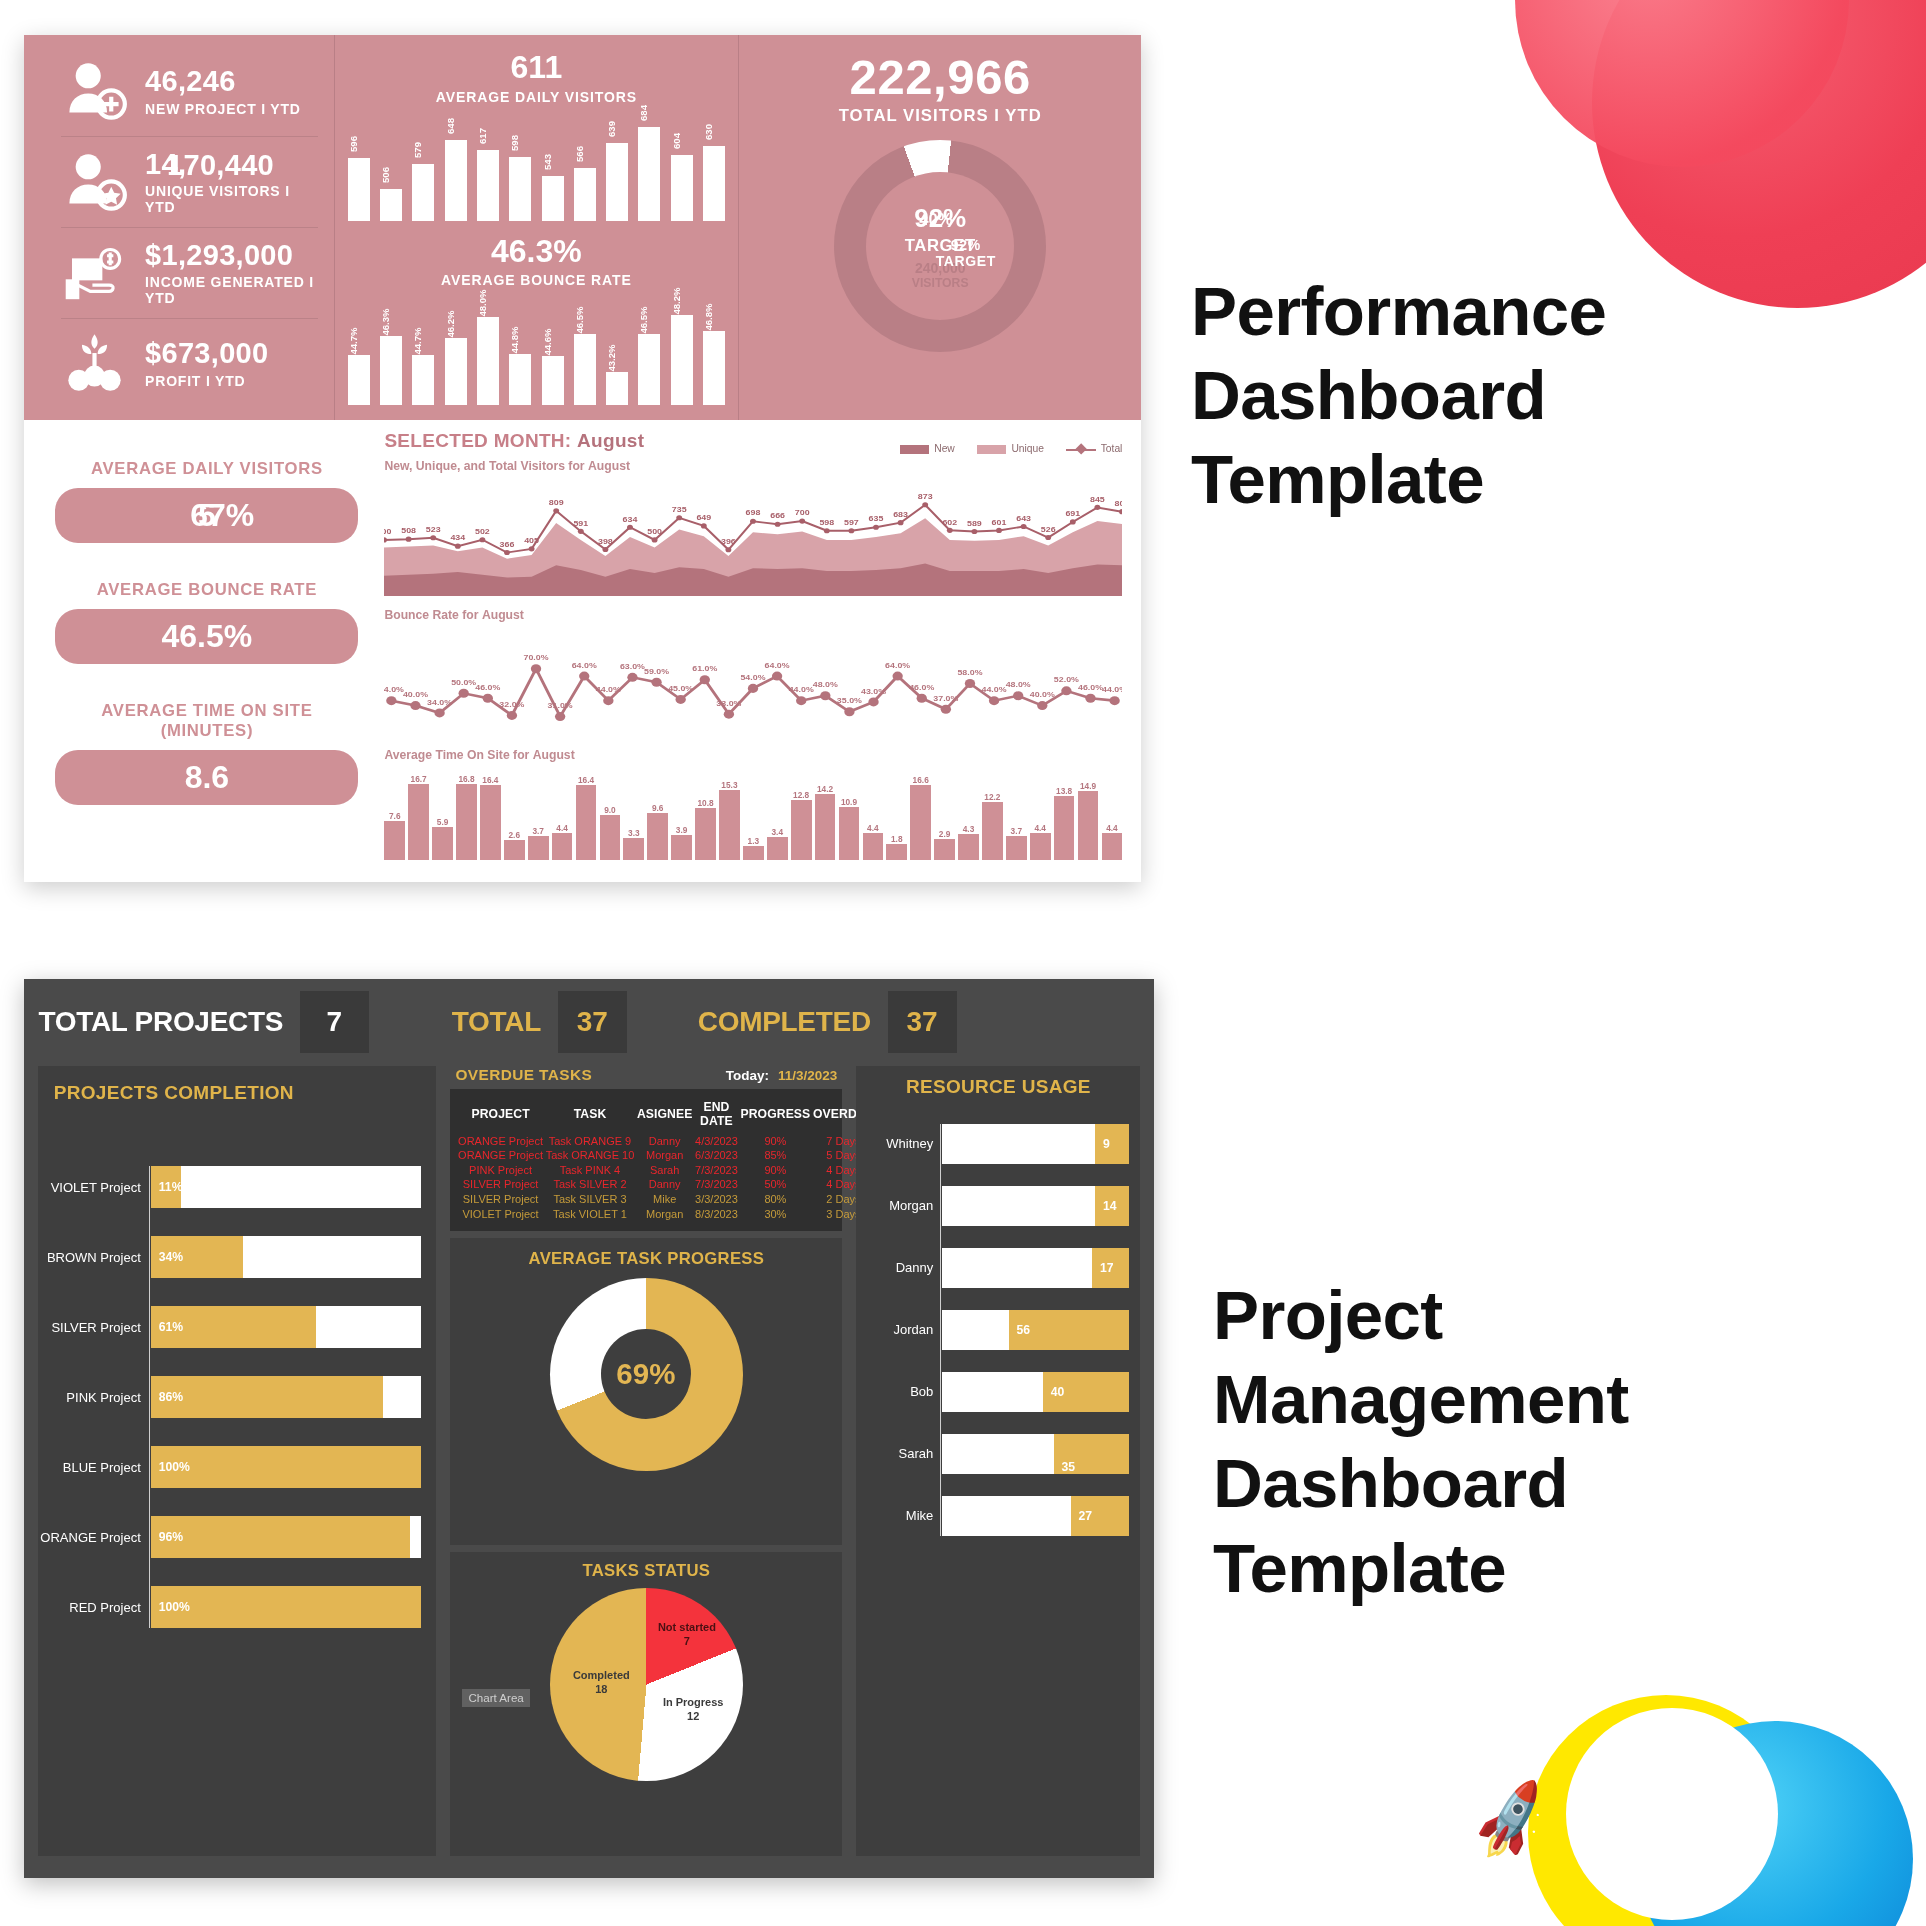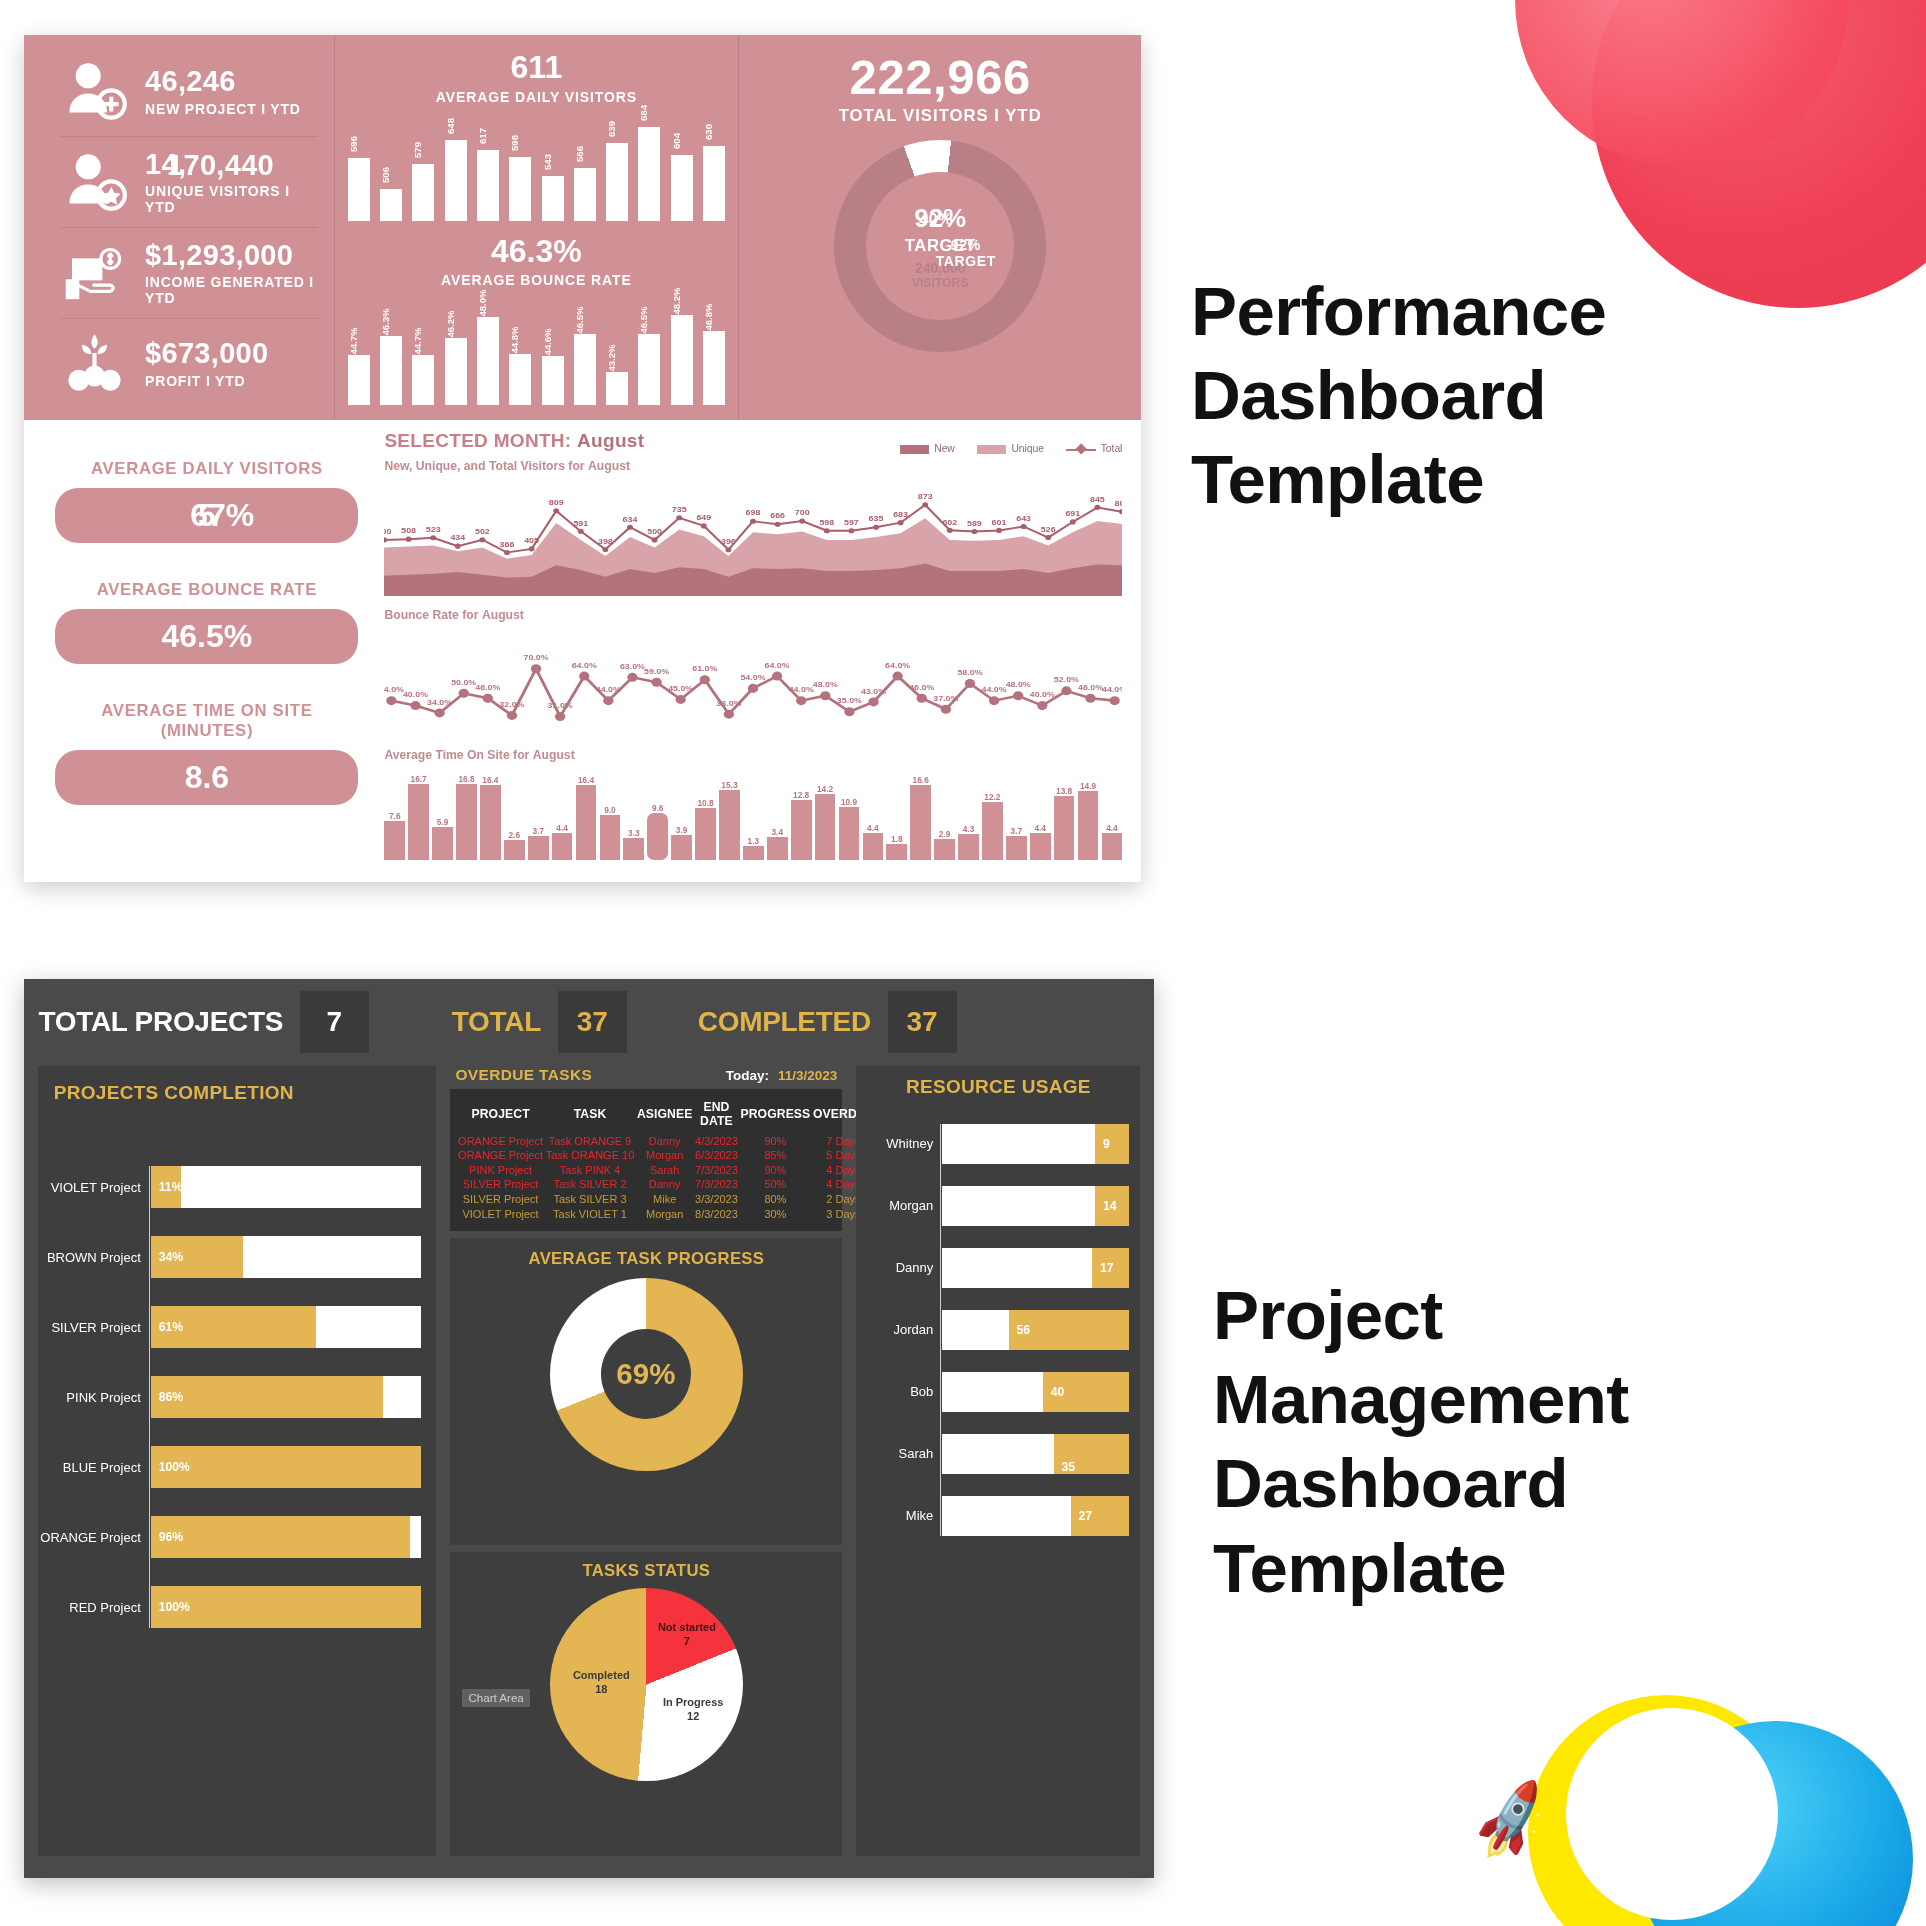--- a/index.html
+++ b/index.html
@@ -608,21 +608,21 @@
           </div>
           <div class="b2" style="height: 75px;">
             <em>16.4</em>
           </div>
           <div class="b2" style="height: 45px;">
             <em>9.0</em>
           </div>
           <div class="b2" style="height: 22px;">
             <em>3.3</em>
           </div>
-          <div class="b2" style="height: 47px; border-radius: 7px;">
+          <div class="b2" style="height: 47px;">
             <em>9.6</em>
           </div>
           <div class="b2" style="height: 24.6px;">
             <em>3.9</em>
           </div>
           <div class="b2" style="height: 52px;">
             <em>10.8</em>
           </div>
           <div class="b2" style="height: 70px;">
             <em>15.3</em>

